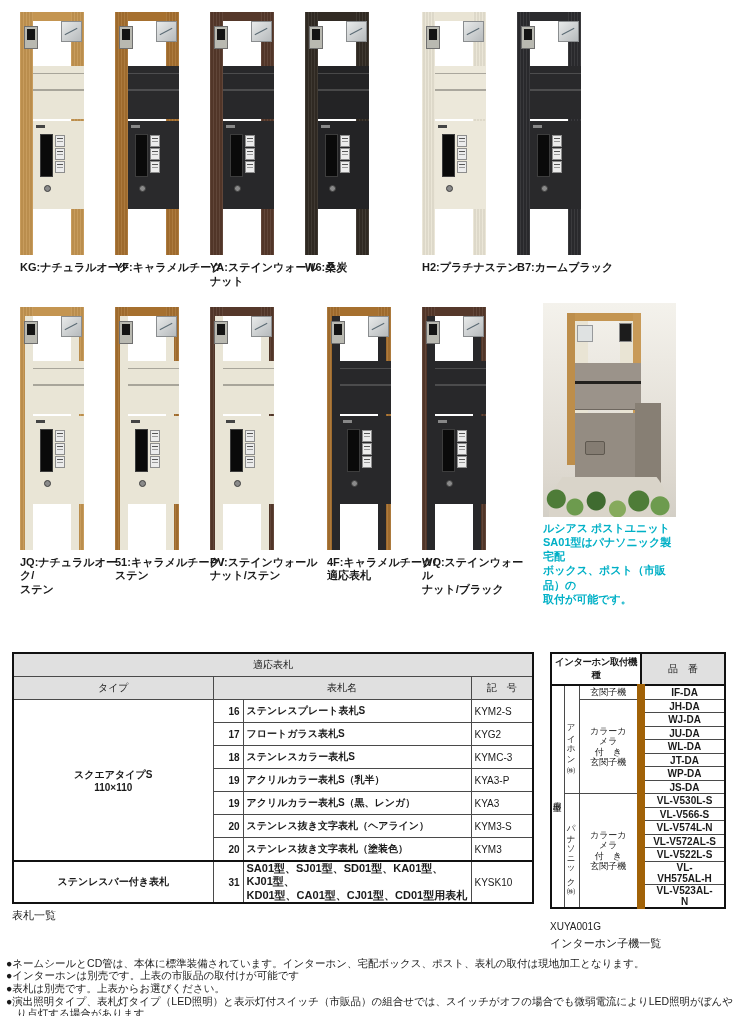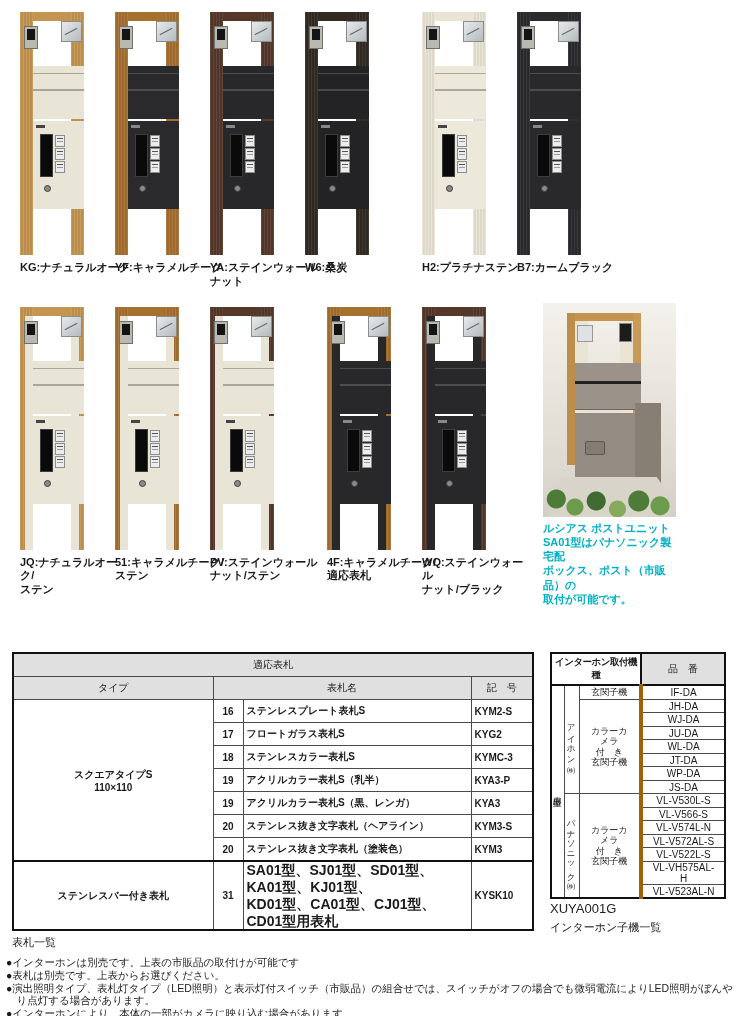--- a/index.html
+++ b/index.html
@@ -80,35 +80,35 @@
 
   
   .tables-row{display:flex;margin-top:46px;padding-left:12px;gap:16px;align-items:flex-start;}
   table{border-collapse:collapse;table-layout:fixed;}
   td{overflow:hidden;}
   .np{width:520px;border:2px solid #111;font-size:10px;}
   .np td{border:1px solid #4a4a4a;padding:4px 3px;height:12px;}
   .np .hd{background:#e0e0e0;text-align:center;font-weight:normal;}
   .np .title{height:13px;}
   .np .type{text-align:center;font-weight:bold;}
-  .np .no{text-align:center;font-weight:bold;}
+  .np .no{text-align:right;font-weight:bold;}
   .np .nm{font-weight:bold;}
-  .np .cd{font-weight:bold;border-radius:8px;}
-  .np .sm{font-size:14px;line-height:1.2;padding:0 3px;}
+  .np .cd{font-weight:normal;border-radius:8px;}
+  .np .sm{font-size:11px;line-height:1.2;padding:0 3px;}
   .np .g2 td{border-top:2px solid #111;}
   .pre{white-space:pre-line;}
   .tbl-caption{font-size:11px;margin-top:4px;}
-  .doc-code{font-size:13px;margin-top:2px;color:#222;}
+  .doc-code{font-size:10px;margin-top:12px;color:#222;}
 
   .ic{width:176px;border:2px solid #111;font-size:10px;}
   .ic td{border:1px solid #4a4a4a;padding:0 8px;height:12.5px;}
   .ic .ic-title{font-weight:bold;text-align:center;background:#fff;border-bottom:2px solid #111;
                 font-size:9.5px;letter-spacing:-0.5px;padding:2px 0;}
   .ic .pn{background:#e0e0e0;text-align:center;border-bottom:2px solid #111;border-left:2px solid #111;}
-  .ic .md{text-align:center;font-weight:normal;border-left:4px solid #a16207;}
+  .ic .md{text-align:center;font-weight:bold;border-left:8px solid #a16207;}
   .ic .ty{text-align:center;font-size:9px;line-height:1.15;}
   .ic .vert{writing-mode:vertical-rl;text-orientation:upright;text-align:center;
             font-size:8.5px;letter-spacing:1px;padding:2px 0;}
 
   
   .notes{margin:6px 4px 0 6px;font-size:10.5px;line-height:12.6px;}
   .note{padding-left:1em;text-indent:-1em;}
 </style>
 </head>
 <body>
@@ -493,19 +493,20 @@
               <td class="md">VL-V523AL-N</td>
             </tr>
       </tbody>
         </table>
       <div class="doc-code">XUYA001G</div>
       <div class="tbl-caption">インターホン子機一覧</div>
     </div>
   </div>
 
   <div class="notes">
+    <div class="note">●ネームシールとCD管は、本体に標準装備されています。インターホン、宅配ボックス、ポスト、表札の取付は現地加工となります。</div>
     <div class="note">●インターホンは別売です。上表の市販品の取付けが可能です</div>
     <div class="note">●表札は別売です。上表からお選びください。</div>
     <div class="note">●演出照明タイプ、表札灯タイプ（LED照明）と表示灯付スイッチ（市販品）の組合せでは、スイッチがオフの場合でも微弱電流によりLED照明がぼんやり点灯する場合があります。</div>
     <div class="note">●インターホンにより、本体の一部がカメラに映り込む場合があります。</div>
   </div>
 
 </div>
 
 </body></html>

